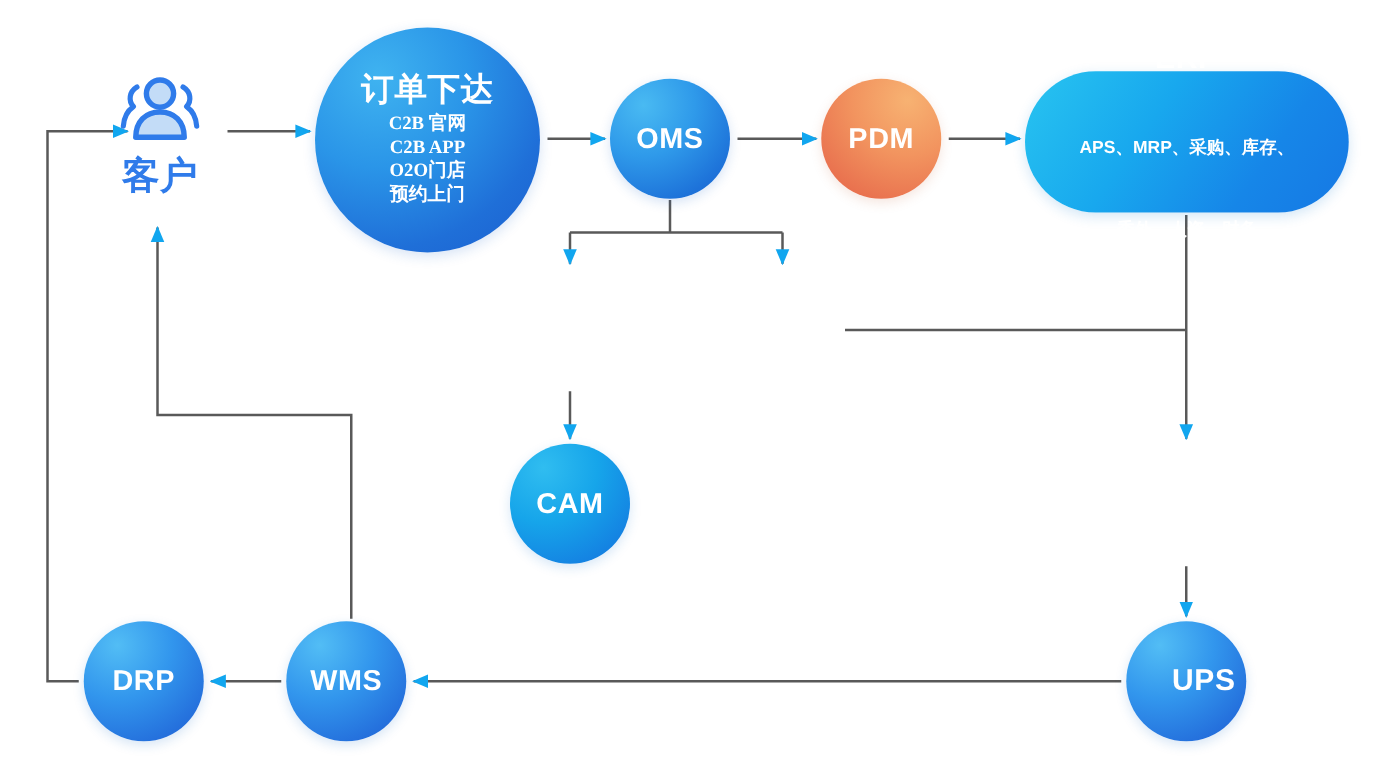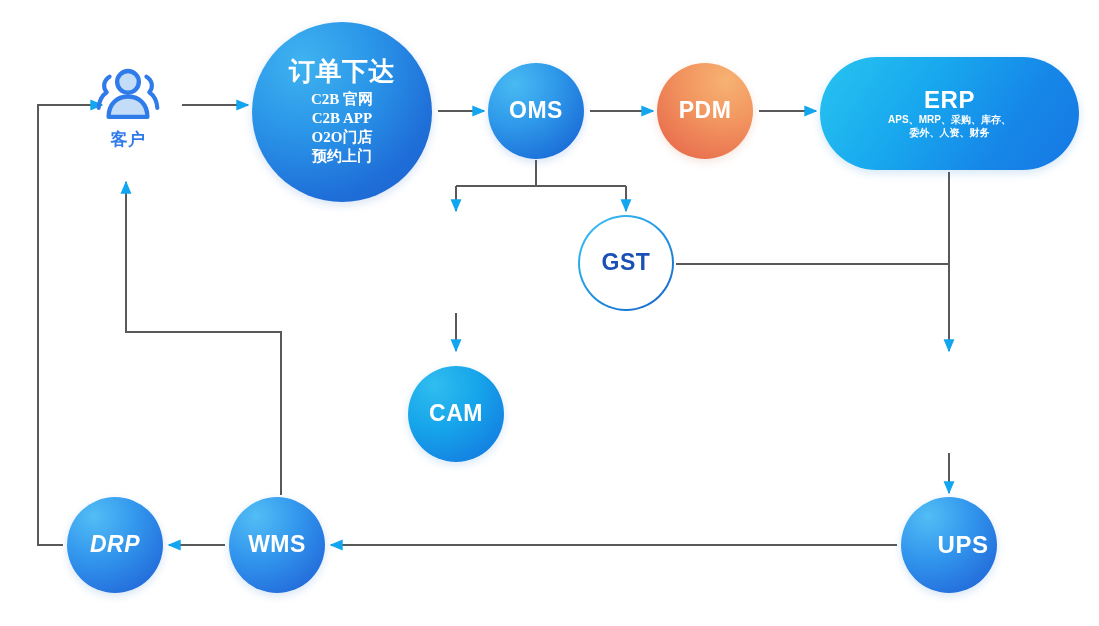--- a/index.html
+++ b/index.html
@@ -23,54 +23,54 @@
       box-shadow:0 3px 9px rgba(30,100,200,.18);}
   #node-oms .n-title{font-size:23px;}
   #node-pdm{left:657px;top:63px;width:96px;height:96px;
       background:radial-gradient(circle at 72% 18%, #f7b272 0%, #f2945f 42%, #e9724f 80%, #e4654a 100%);
       box-shadow:0 3px 9px rgba(200,110,70,.18);}
   #node-pdm .n-title{font-size:23px;}
   #node-erp{left:820px;top:57px;width:259px;height:113px;
       background:linear-gradient(125deg, #28c4f0 0%, #18a8ee 38%, #1686e8 72%, #1678e4 100%);
       box-shadow:0 3px 10px rgba(30,130,210,.2);}
   #node-erp .n-title{font-size:24px;margin-bottom:1px;}
-  #node-erp .n-sub{font-size:10px;}
+  #node-erp .n-sub{font-size:14px;margin-top:48px;}
   #node-cad{left:408px;top:215px;width:96px;height:96px;
       background:radial-gradient(circle at 30% 20%, #f9b977 0%, #f4995f 42%, #ec7551 80%, #e8694c 100%);
       box-shadow:0 3px 9px rgba(200,110,70,.18);}
   #node-cad .n-title{font-size:23px;}
   #node-gst{left:578px;top:215px;width:96px;height:96px;background:#ffffff;color:#1a4fb5;
       border:2.5px solid transparent;
       background-image:linear-gradient(#fff,#fff),linear-gradient(140deg,#3ec6f5 0%,#1f8fe0 55%,#1762c8 100%);
       background-origin:border-box;background-clip:content-box,border-box;}
   #node-gst .n-title{font-size:23px;color:#1a4fb5;}
-  #node-cam{left:408px;top:366px;width:96px;height:96px;
+  #node-cam{left:408px;top:355px;width:96px;height:96px;
       background:radial-gradient(circle at 28% 20%, #30bdf0 0%, #16a5ea 42%, #1482e2 80%, #1475dd 100%);
       box-shadow:0 3px 9px rgba(30,120,210,.18);}
   #node-cam .n-title{font-size:23px;}
   #node-mes{left:901px;top:355px;width:96px;height:96px;
       background:radial-gradient(circle at 28% 20%, #52bdf5 0%, #3296ed 42%, #246fdc 80%, #2162d4 100%);
       box-shadow:0 3px 9px rgba(30,110,200,.18);}
   #node-mes .n-title{font-size:23px;}
   #node-ups{left:901px;top:497px;width:96px;height:96px;
       background:radial-gradient(circle at 28% 20%, #52bdf5 0%, #3296ed 42%, #246fdc 80%, #2162d4 100%);
       box-shadow:0 3px 9px rgba(30,110,200,.18);}
   #node-ups .n-title{font-size:24px;margin-left:28px;}
   #node-wms{left:229px;top:497px;width:96px;height:96px;
       background:radial-gradient(circle at 28% 20%, #52bdf5 0%, #3296ed 42%, #246fdc 80%, #2162d4 100%);
       box-shadow:0 3px 9px rgba(30,110,200,.18);}
   #node-wms .n-title{font-size:23px;}
   #node-drp{left:67px;top:497px;width:96px;height:96px;
       background:radial-gradient(circle at 28% 20%, #52bdf5 0%, #3296ed 42%, #246fdc 80%, #2162d4 100%);
-      box-shadow:0 3px 9px rgba(30,110,200,.18);font-style:italic;}
+      box-shadow:0 3px 9px rgba(30,110,200,.18);}
   #node-drp .n-title{font-size:23px;}
   
   #node-customer{left:82px;top:52px;width:92px;height:112px;background:transparent;color:#2f7bea;}
   #customer-icon{width:70px;height:62px;display:block;}
-  #node-customer .n-title{font-size:17px;color:#2f7bea;margin-top:3px;font-weight:bold;}
+  #node-customer .n-title{font-size:30px;color:#2f7bea;margin-top:3px;font-weight:bold;}
 </style>
 </head>
 <body>
 
 <div id="stage">
 
   <svg id="wires" viewBox="0 0 1099 626" xmlns="http://www.w3.org/2000/svg">
     <defs>
       <marker id="ah" viewBox="0 0 10 10" refX="9" refY="5" markerWidth="6.5" markerHeight="6.5" orient="auto-start-reverse">
         <path d="M0,0.8 L10,5 L0,9.2 Z" fill="#11a6ef"></path>
@@ -136,23 +136,20 @@
     <div class="n-title">PDM</div>
   </div>
 
   <div class="node pill" id="node-erp">
     <div class="n-title">ERP</div>
     <div class="n-sub">APS、MRP、采购、库存、</div>
     <div class="n-sub">委外、人资、财务</div>
   </div>
 
 
-  <div class="node circle" id="node-gst">
-    <div class="n-title">GST</div>
-  </div>
 
   <div class="node circle" id="node-cam">
     <div class="n-title">CAM</div>
   </div>
 
 
   <div class="node circle" id="node-ups">
     <div class="n-title">UPS</div>
   </div>
 

